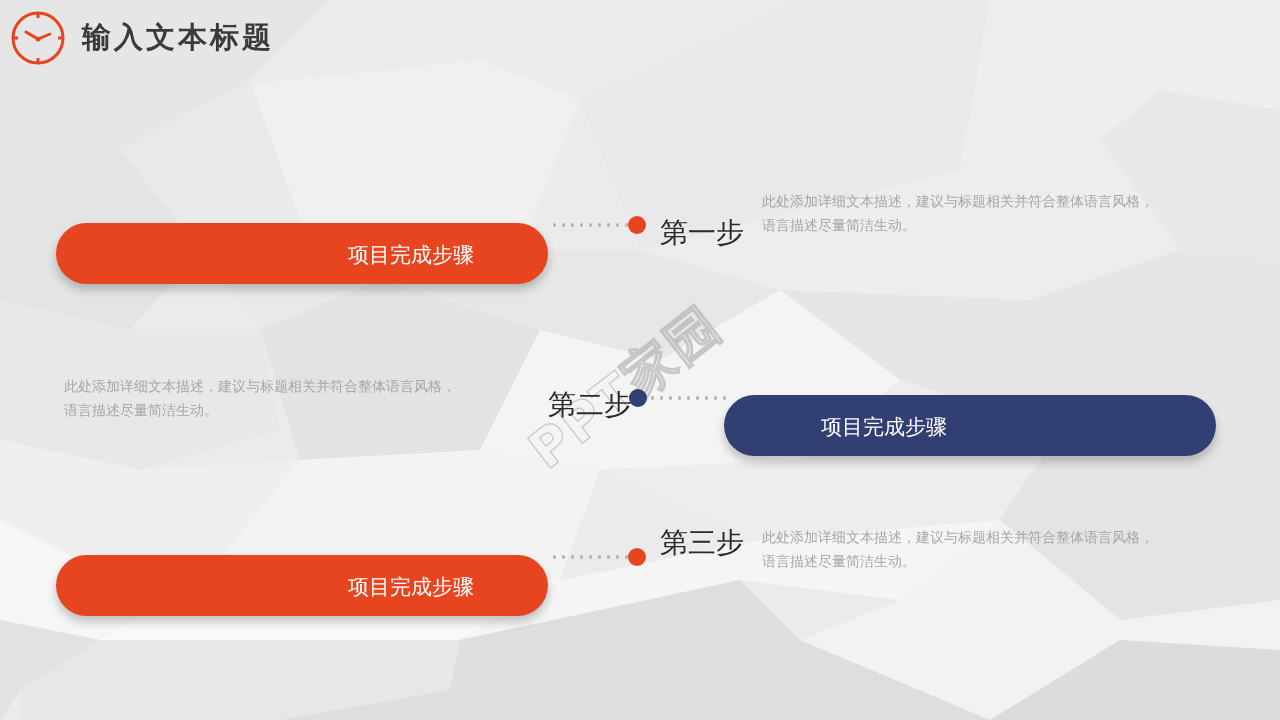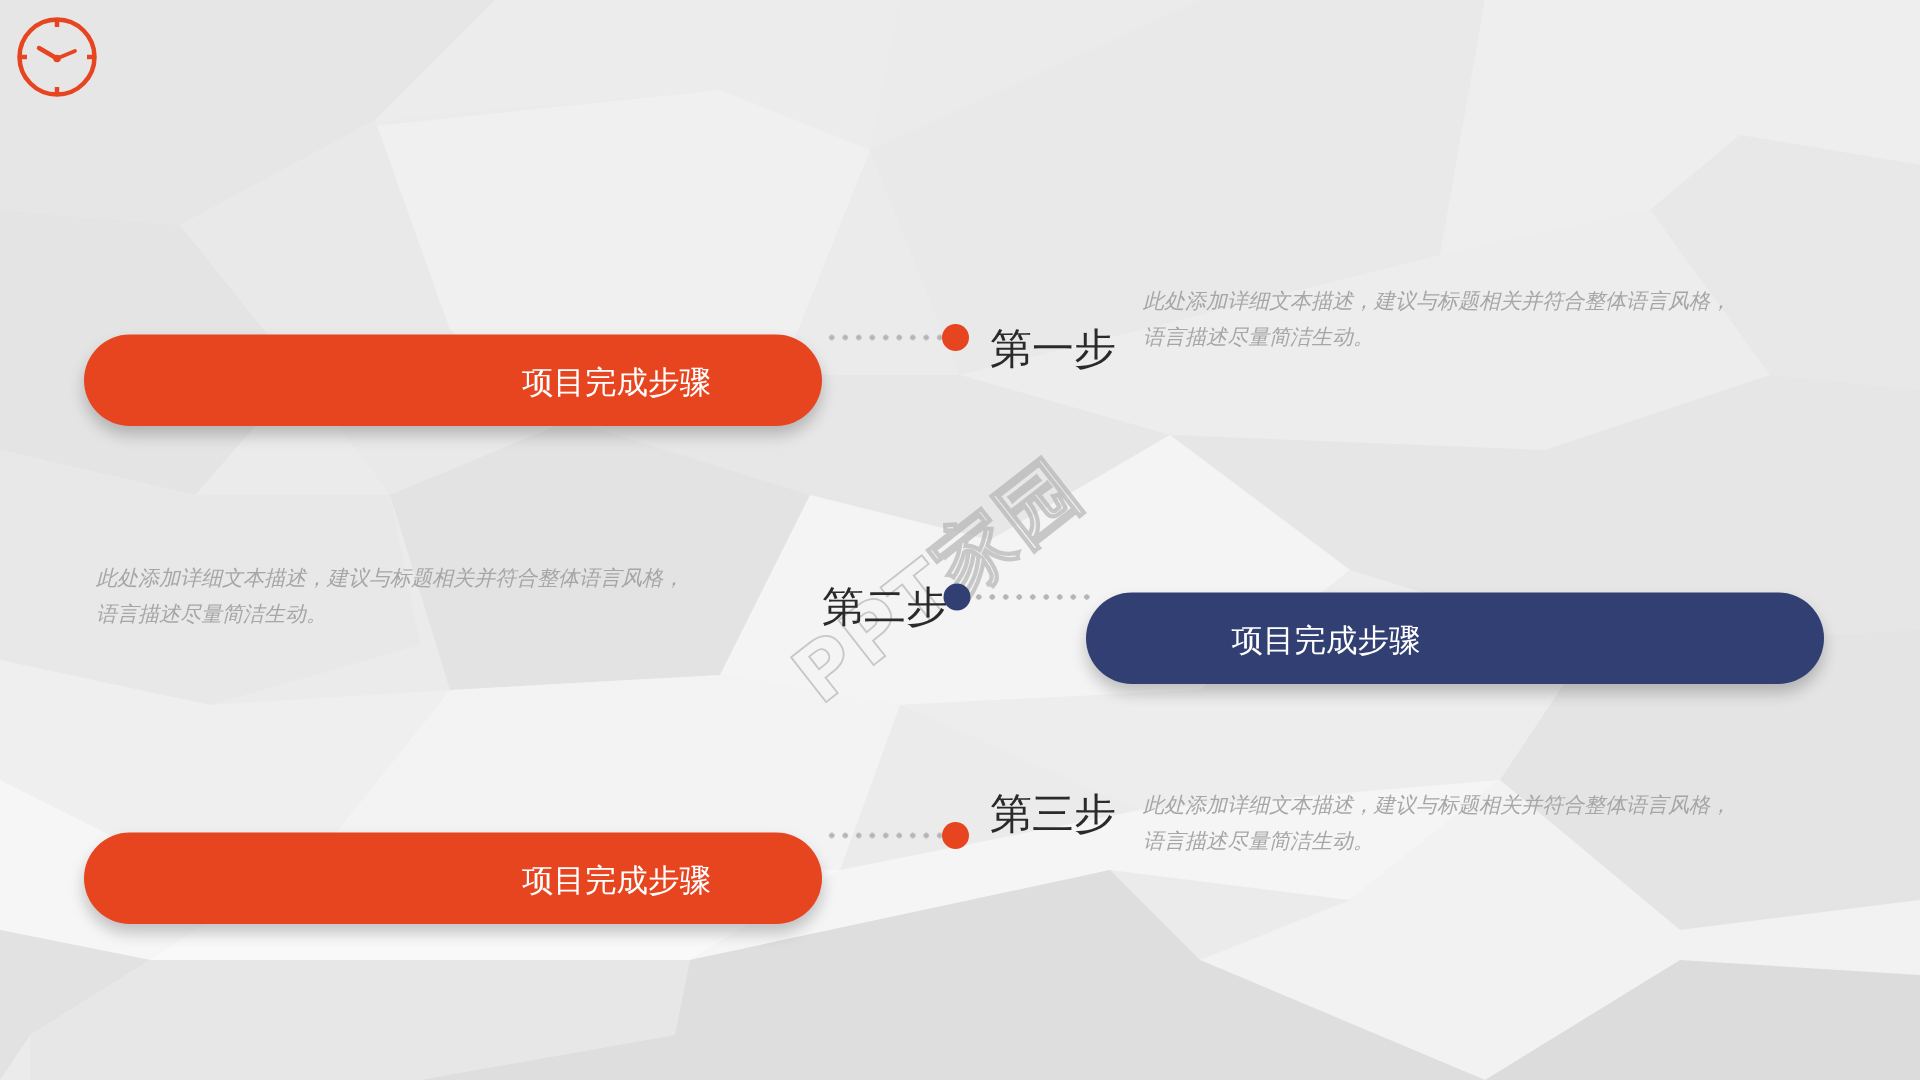--- a/index.html
+++ b/index.html
@@ -23,21 +23,21 @@
   .pill span { position: absolute; top: 18px; }
   .pill.orange { background: #e64520; }
   .pill.navy { background: #323f72; }
   .dots { position: absolute; height: 4px; z-index: 2;
     background-image: radial-gradient(circle, #b5b5b5 1.6px, transparent 2px);
     background-size: 9px 4px; background-repeat: repeat-x; }
   .node { position: absolute; width: 18px; height: 18px; border-radius: 50%; z-index: 3; }
   .node.orange { background: #e64520; }
   .node.navy { background: #323f72; }
   .step-label { position: absolute; font-size: 28px; color: #2a2a2a; z-index: 3; }
-  .desc { position: absolute; font-size: 14px; color: #a6a6a6; line-height: 24px; z-index: 3; width: 470px; font-style: italic; }
+  .desc { position: absolute; font-size: 14px; color: #a6a6a6; line-height: 24px; z-index: 3; width: 470px; }
   .watermark {
     position: absolute; left: 515px; top: 300px; z-index: 2;
     font-size: 52px; font-weight: bold; color: transparent;
     -webkit-text-stroke: 1.2px rgba(180,180,180,0.7);
     transform: rotate(-38deg); transform-origin: left top;
     white-space: nowrap; letter-spacing: 2px;
   }
 </style>
 </head>
 <body>
@@ -76,20 +76,21 @@
   <svg class="clock" viewBox="0 0 56 56">
     <circle cx="28" cy="28" r="25" fill="none" stroke="#e64520" stroke-width="3"></circle>
     <line x1="28" y1="3" x2="28" y2="8" stroke="#e64520" stroke-width="3"></line>
     <line x1="28" y1="48" x2="28" y2="53" stroke="#e64520" stroke-width="3"></line>
     <line x1="3" y1="28" x2="8" y2="28" stroke="#e64520" stroke-width="3"></line>
     <line x1="48" y1="28" x2="53" y2="28" stroke="#e64520" stroke-width="3"></line>
     <line x1="28" y1="29" x2="16" y2="22" stroke="#e64520" stroke-width="3" stroke-linecap="round"></line>
     <line x1="28" y1="29" x2="40" y2="24" stroke="#e64520" stroke-width="2.5" stroke-linecap="round"></line>
     <circle cx="28" cy="29" r="2.5" fill="#e64520"></circle>
   </svg>
+  <div class="page-title">输入文本标题</div>
 </div>
 
 <div class="watermark" style="top:430px;">
   <span>PPT家园</span>
 </div>
 
 <div class="pill orange" style="left:56px; top:195px; width:492px;">
   <span style="left:292px;">项目完成步骤</span>
 </div>
 <div class="dots" style="left:550px; top:223px; width:80px;"></div>

